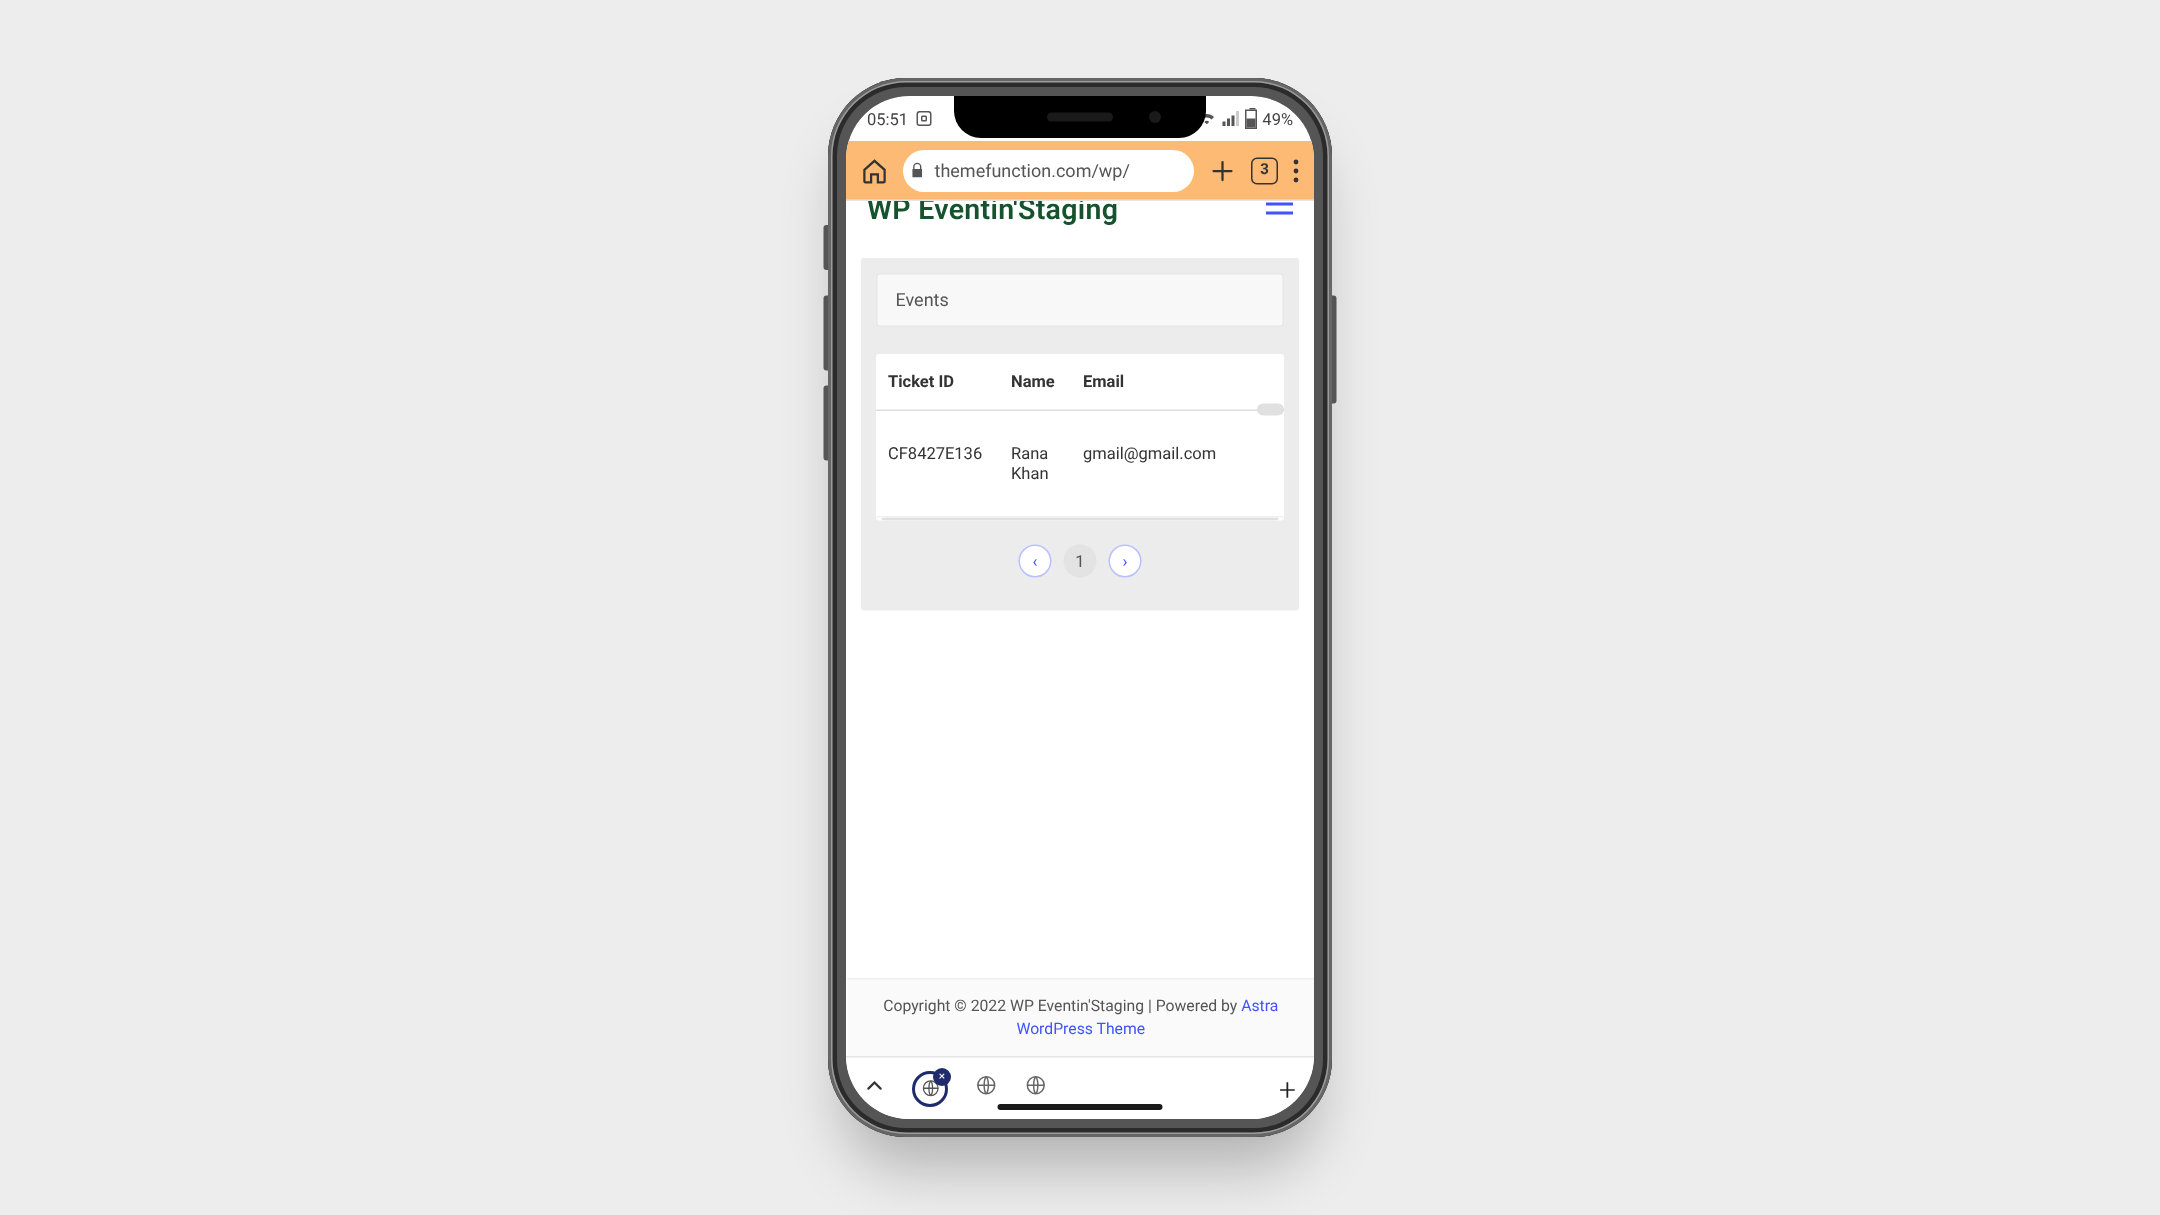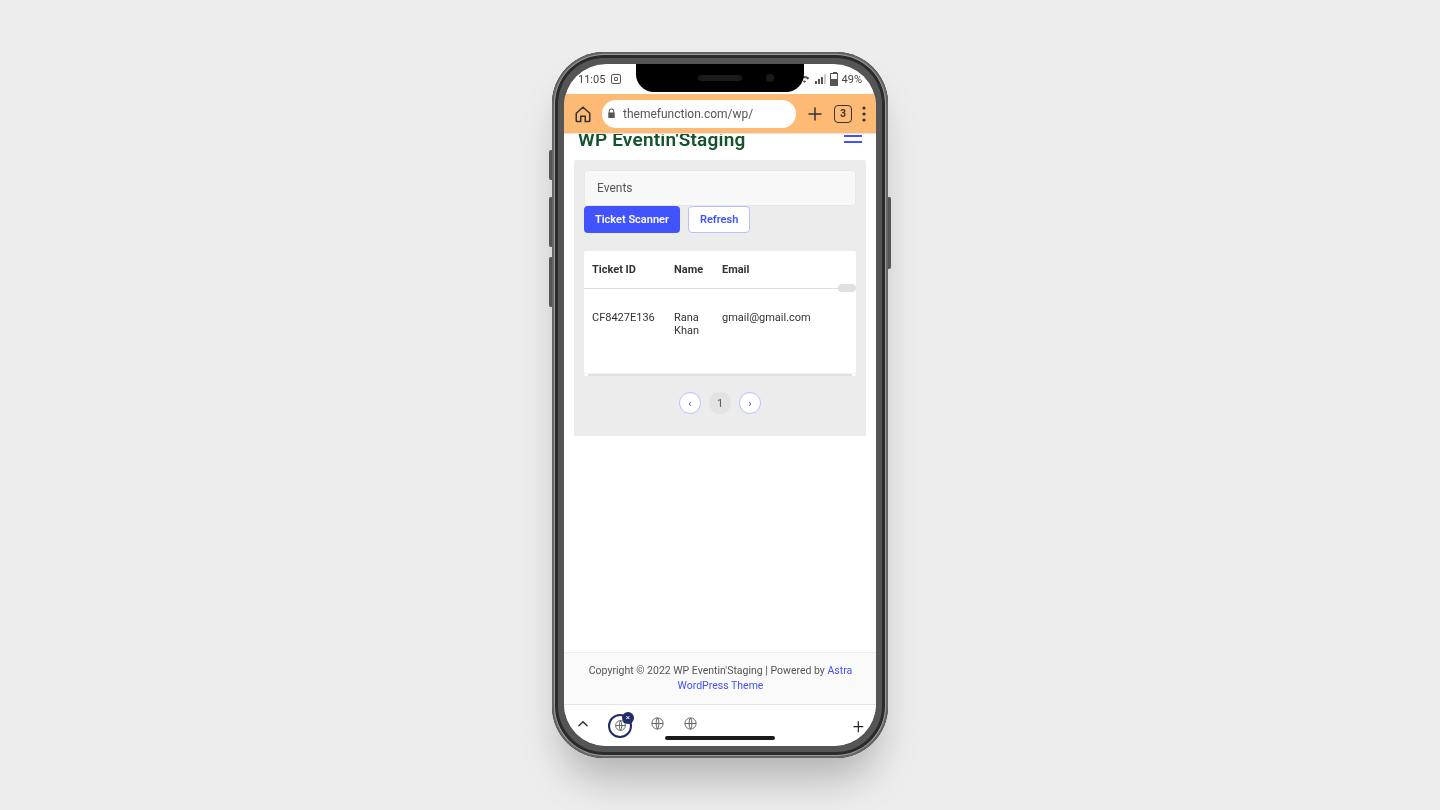--- a/index.html
+++ b/index.html
@@ -48,21 +48,21 @@
     .tabcount { width:18px; height:18px; border:1.8px solid #333; border-radius:4px; font-size:10px; font-weight:700; display:flex; align-items:center; justify-content:center; }
 
     
     .content { position:absolute; top:70px; left:0; right:0; bottom:42px; background:#fff; overflow:hidden; }
     .header-cut { padding: 0 14px; display:flex; align-items:center; justify-content:space-between; height:26px; overflow:hidden; }
     .header-cut h3 { font-size:19px; font-weight:600; color:#14532d; margin-top:-16px; letter-spacing:.2px; }
     .hamburger { width:18px; display:flex; flex-direction:column; gap:4px; margin-top:-16px;}
     .hamburger span{height:2px;background:#4152ff;}
 
     .dash-title { padding: 26px 14px 14px; font-size:21px; font-weight:600; color:#222; }
-    .gray-panel { margin: 0 10px 0; background:#ececec; border-radius:2px; padding:10px 10px 22px; }
+    .gray-panel { margin: 12px 10px 0; background:#ececec; border-radius:2px; padding:10px 10px 22px; }
     .events-bar { background:#f8f8f8; border:1px solid #e7e7e7; border-radius:3px; padding:10px 12px; font-size:12px; color:#555; }
     .section-title { font-size:18px; font-weight:700; color:#333; margin:18px 0 10px 2px; }
     .btn-row { display:flex; gap:8px; }
     .btn-primary { background:#4152ff; color:#fff; font-size:11px; font-weight:600; padding:7px 11px; border-radius:4px; border:none; }
     .btn-outline { background:#fff; color:#4152ff; font-size:11px; font-weight:600; padding:6px 11px; border-radius:4px; border:1px solid #b9c0ff; }
 
     .table-card { background:#fff; border-radius:2px; margin-top:18px; overflow-x:hidden; position:relative; }
     .trow { display:flex; padding:12px 8px; font-size:11px; color:#333; border-bottom:1px solid #f1f1f1; position:relative;}
     .trow.head { font-weight:700; border-bottom:1px solid #ddd;align-items:flex-end; }
     .c1 { flex:0 0 82px; }
@@ -99,21 +99,21 @@
   <div class="btn-left1"></div>
   <div class="btn-left2"></div>
   <div class="btn-left3"></div>
 
   <div class="screen-wrap">
     <div class="notch"></div>
     <div class="screen">
 
       <div class="statusbar">
         <div class="sb-left">
-          <span>11:05</span>
+          <span>05:51</span>
           <span class="sb-box"></span>
         </div>
         <div class="sb-right">
           <span class="sb-dot-red">1</span>
           <span class="bell-off">♪</span>
           <span class="sb-ico">
             <svg width="13" height="10" viewBox="0 0 24 18">
                 <path fill="#555" d="M12 18l-3-3c1.7-1.7 4.3-1.7 6 0l-3 3zm-6-6l-3-3c5-5 13-5 18 0l-3 3c-3.3-3.3-8.7-3.3-12 0z"></path>
               </svg>
           </span>
@@ -160,33 +160,29 @@
           <h3>WP Eventin'Staging</h3>
           <div class="hamburger">
               <span></span>
               <span></span>
             </div>
         </div>
 
 
         <div class="gray-panel">
           <div class="events-bar">Events</div>
-          <div class="btn-row">
-            <button class="btn-primary">Ticket Scanner</button>
-            <button class="btn-outline">Refresh</button>
-          </div>
 
           <div class="table-card">
             <div class="trow head">
               <div class="c1">Ticket ID</div>
               <div class="c2">Name</div>
               <div class="c3">Email</div>
               <div class="scroll-dot"></div>
             </div>
-            <div class="trow" style="padding-top:22px;padding-bottom:36px;">
+            <div class="trow" style="padding-top:22px;padding-bottom:22px;">
               <div class="c1">CF8427E136</div>
               <div class="c2">Rana Khan</div>
               <div class="c3">gmail@gmail.com</div>
             </div>
             <div class="scroll-track"></div>
           </div>
 
           <div class="pager">
             <div class="pg-btn">‹</div>
             <div class="pg-cur">1</div>

